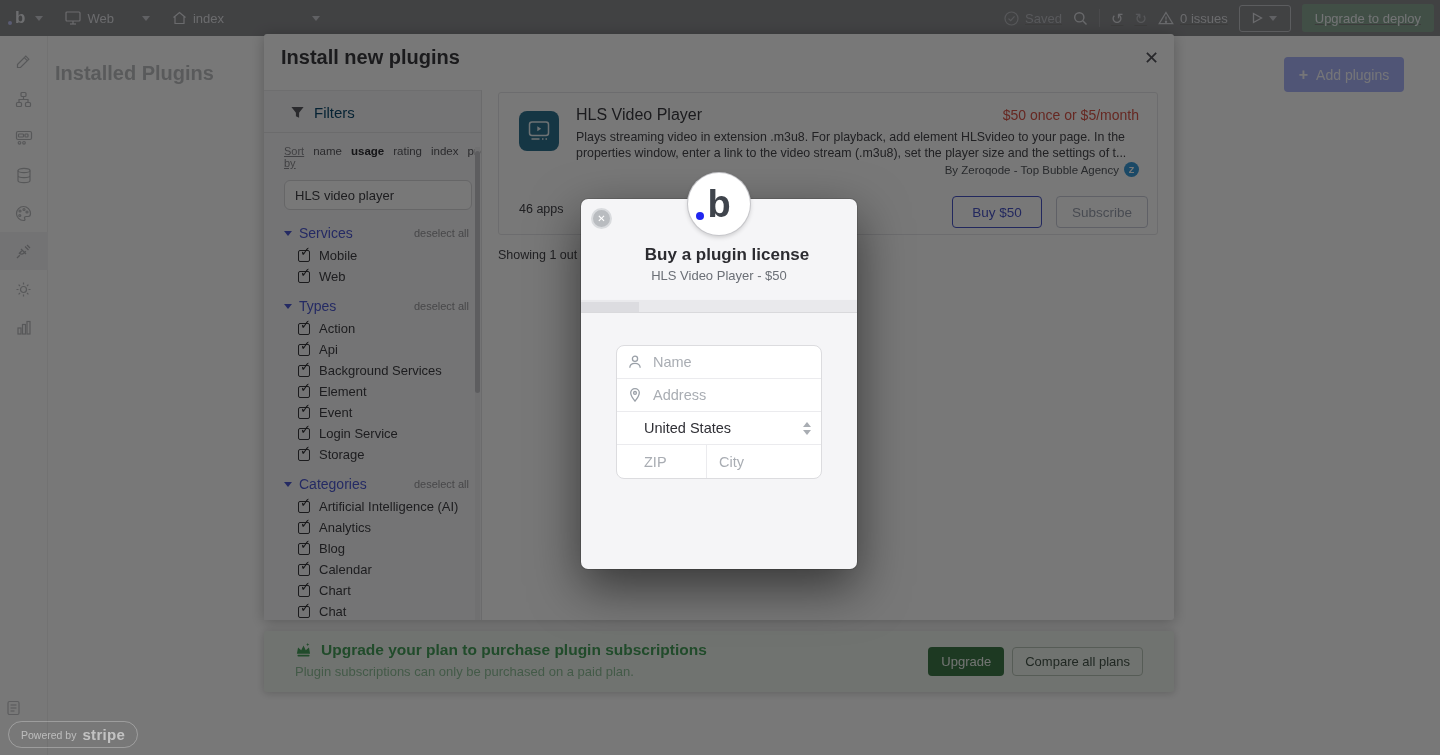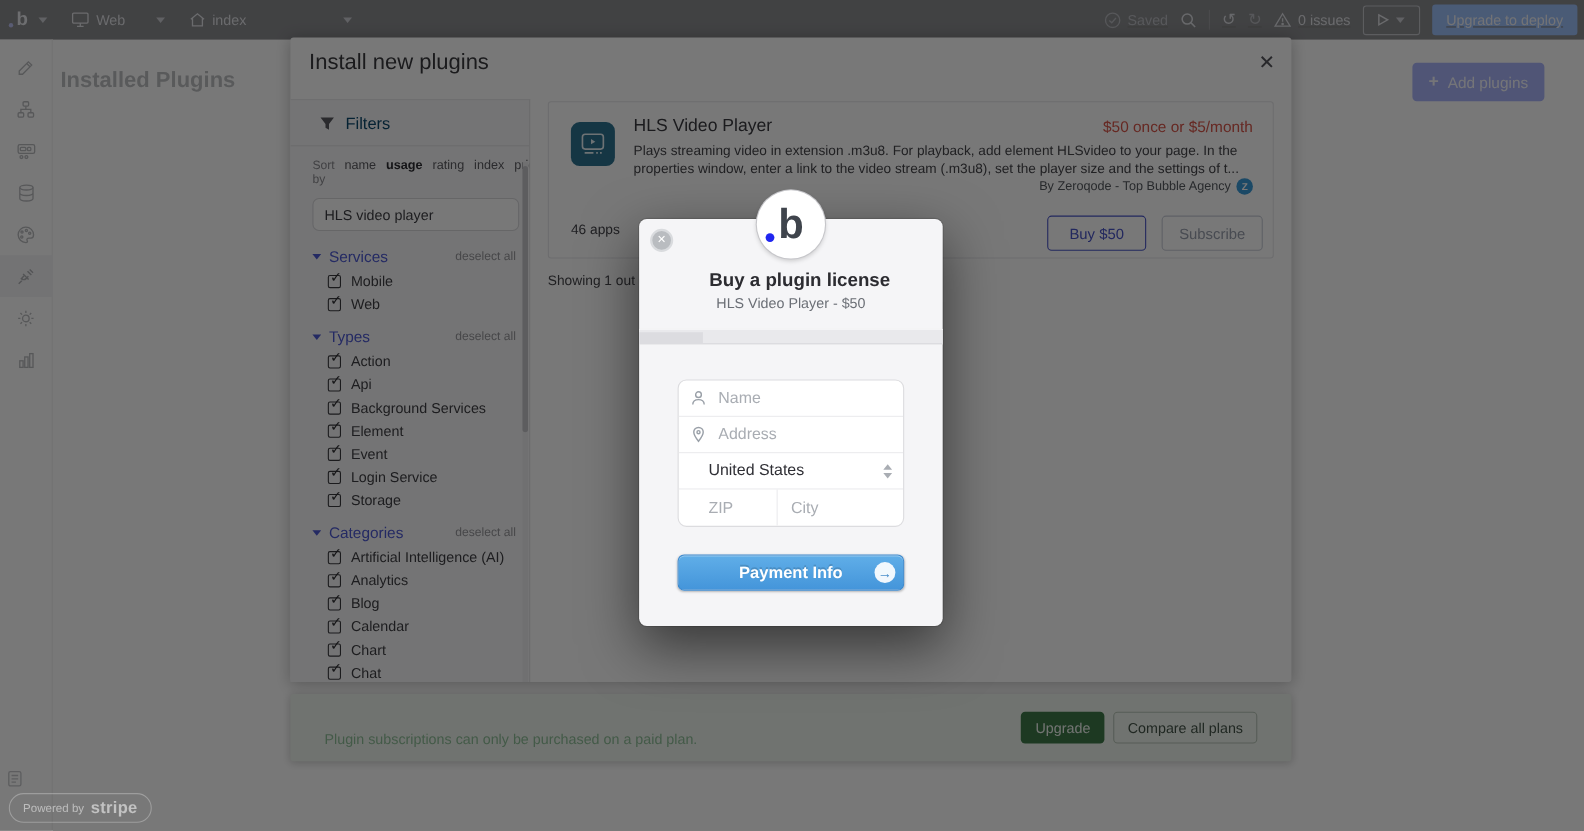--- a/index.html
+++ b/index.html
@@ -13,42 +13,42 @@
   .tb-logo{font-weight:bold;font-size:17px;color:#cfd2da;position:relative;padding-left:7px;}
   .tb-logo i{position:absolute;left:0;bottom:3px;width:4px;height:4px;border-radius:50%;background:#7d86e8;}
   .tb-chev{width:0;height:0;border-left:4px solid transparent;border-right:4px solid transparent;border-top:5px solid #9a9da8;margin:0 10px;}
   .tb-item{display:flex;align-items:center;gap:6px;color:#c3c6cf;font-size:13px;margin-left:12px;}
   .tb-right{position:absolute;right:6px;top:0;height:36px;display:flex;align-items:center;gap:11px;text-decoration:underline;}
   .tb-faint{display:flex;align-items:center;gap:6px;color:#777b86;font-size:13px;}
   .tb-ico{color:#b9bcc6;font-size:15px;line-height:1;}
   .tb-divider{width:1px;height:18px;background:#3a3d45;}
   .tb-issues{display:flex;align-items:center;gap:6px;color:#c3c6cf;font-size:13px;}
   .tb-playbox{width:52px;height:27px;border:1px solid #868a96;border-radius:3px;display:flex;align-items:center;justify-content:center;gap:6px;color:#c3c6cf;}
-  .tb-upgrade{height:28px;padding:0 13px;border-radius:3px;background:#3b82f6;color:#e8eaf2;font-size:13px;display:flex;align-items:center;border:none;}
+  .tb-upgrade{height:28px;padding:0 13px;border-radius:3px;background:#14532d;color:#e8eaf2;font-size:13px;display:flex;align-items:center;border:none;}
   #sidebar{position:absolute;left:0;top:36px;width:48px;bottom:0;background:#fdfdfd;border-right:1px solid #e4e4e7;display:flex;flex-direction:column;align-items:center;padding-top:6px;}
   .sb-item{width:48px;height:38px;display:flex;align-items:center;justify-content:center;color:#73767c;}
   .sb-item.active{background:#e9e9ee;}
   #page-title{position:absolute;left:55px;top:62px;font-size:20px;font-weight:600;color:#7d8085;}
   #add-plugins{position:absolute;left:1284px;top:57px;width:120px;height:35px;border-radius:4px;background:#5468f5;border:none;color:#f0f2ff;font-size:14px;display:flex;align-items:center;justify-content:center;gap:8px;}
   #add-plugins .plus{font-size:16px;font-weight:bold;}
   #doc-icon{position:absolute;left:6px;top:700px;color:#8a8d93;}
 
   
   #backdrop-editor{position:absolute;inset:0;z-index:5;background:rgba(255,255,255,0.5);}
   #backdrop-stripe{position:absolute;inset:0;z-index:10;background:rgba(0,0,0,0.53);}
 
   
   #install-panel{position:absolute;left:264px;top:34px;width:910px;height:586px;z-index:6;background:#fff;border-radius:3px;box-shadow:0 2px 14px rgba(0,0,0,.25);}
-  #panel-title{position:absolute;left:17px;top:12px;font-size:20px;font-weight:400;color:#3a3a3e;}
+  #panel-title{position:absolute;left:17px;top:12px;font-size:20px;font-weight:700;color:#3a3a3e;}
   #panel-close{position:absolute;left:874px;top:12px;font-size:18px;color:#55555c;cursor:pointer;background:none;border:none;}
   #filters-col{position:absolute;left:0;top:56px;width:218px;bottom:0;background:#f7f7f8;border-right:1px solid #e4e4e6;border-top:1px solid #e9e9eb;overflow:hidden;}
   .fhead{display:flex;align-items:center;gap:9px;padding:13px 0 11px 26px;border-bottom:1px solid #e3e3e6;font-size:15px;color:#0c4a6e;}
   .fbody{padding:12px 10px 0 20px;}
   .sortrow{display:flex;align-items:baseline;gap:9px;font-size:11.5px;}
-  .sortrow .slabel{color:#8a8a90;font-size:11px;}
+  .sortrow .slabel{color:#8a8a90;font-size:11px;text-decoration:underline;}
   .sopt{color:#5a5a60;}
   .sopt.sel{font-weight:bold;color:#2e2e33;}
   #search-input{margin-top:11px;width:188px;height:30px;border:1px solid #d8d8dc;border-radius:6px;background:#fff;padding:0 10px;font-size:13px;color:#3f3f44;outline:none;}
   .fsection{margin-top:15px;}
   .fsec-head{display:flex;align-items:center;justify-content:space-between;padding-right:2px;}
   .fsec-left{display:flex;align-items:center;cursor:pointer;}
   .tri{width:0;height:0;border-left:4.5px solid transparent;border-right:4.5px solid transparent;border-top:5.5px solid var(--bubble-blue);margin-right:7px;}
   .fsec-label{font-size:14px;font-weight:500;color:var(--bubble-blue);}
   .deselect{font-size:11px;color:#97979c;cursor:pointer;}
   .fitems{padding-left:14px;}
@@ -417,20 +417,30 @@
         <span class="zbadge">Z</span>
       </div>
       <div id="card-apps">46 apps</div>
       <button id="btn-buy">Buy $50</button>
       <button id="btn-subscribe">Subscribe</button>
     </div>
     <div id="results-text">Showing 1 out of 1</div>
   </div>
 
   <div id="upgrade-banner">
+    <div id="banner-title">
+      <span>
+        <svg width="17" height="16" viewBox="0 0 18 17" fill="#47a05c">
+            <path d="M2 12.5 L3.2 5.8 L6.6 8.8 L9 3.8 L11.4 8.8 L14.8 5.8 L16 12.5 Z"></path>
+            <rect x="2.6" y="13.6" width="12.8" height="1.7" rx="0.8"></rect>
+            <path d="M13.5 1 l.5 1.2 1.2.5 -1.2.5 -.5 1.2 -.5-1.2 -1.2-.5 1.2-.5 Z"></path>
+          </svg>
+      </span>
+      <span>Upgrade your plan to purchase plugin subscriptions</span>
+    </div>
     <div id="banner-sub">Plugin subscriptions can only be purchased on a paid plan.</div>
     <div id="banner-btns">
       <button id="btn-upgrade">Upgrade</button>
       <button id="btn-compare">Compare all plans</button>
     </div>
   </div>
 
   <div id="backdrop-stripe"></div>
 
   <div id="checkout">
@@ -471,24 +481,20 @@
       <div class="frow split">
         <span class="zipcell">
             <input placeholder="ZIP" style="">
           </span>
         <span class="citycell">
             <input placeholder="City" style="">
           </span>
       </div>
     </div>
 
-    <button id="pay-btn">
-      <span>Payment Info</span>
-      <span id="pay-arrow">→</span>
-    </button>
   </div>
 
   <div id="stripe-badge">
     <span class="pby">Powered by</span>
     <span class="sbrand">stripe</span>
   </div>
 
 </div>
 
 </body></html>

